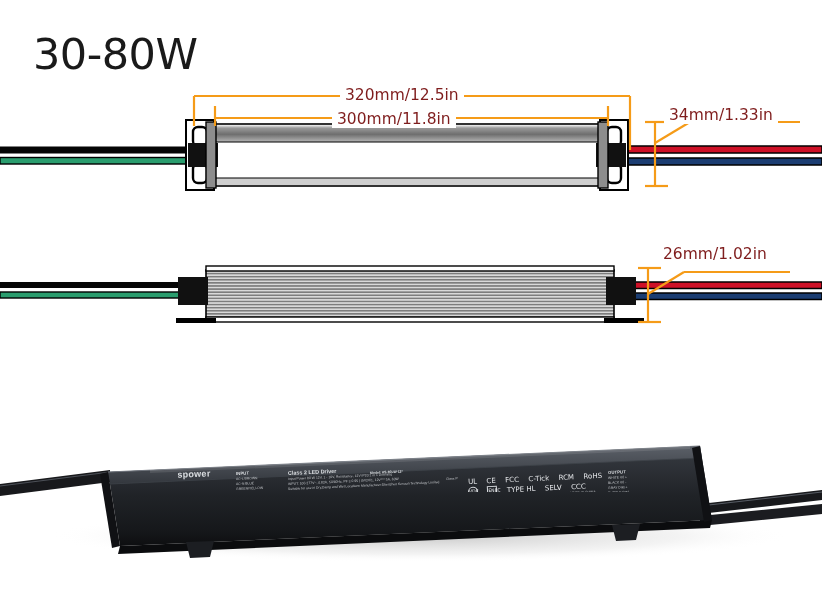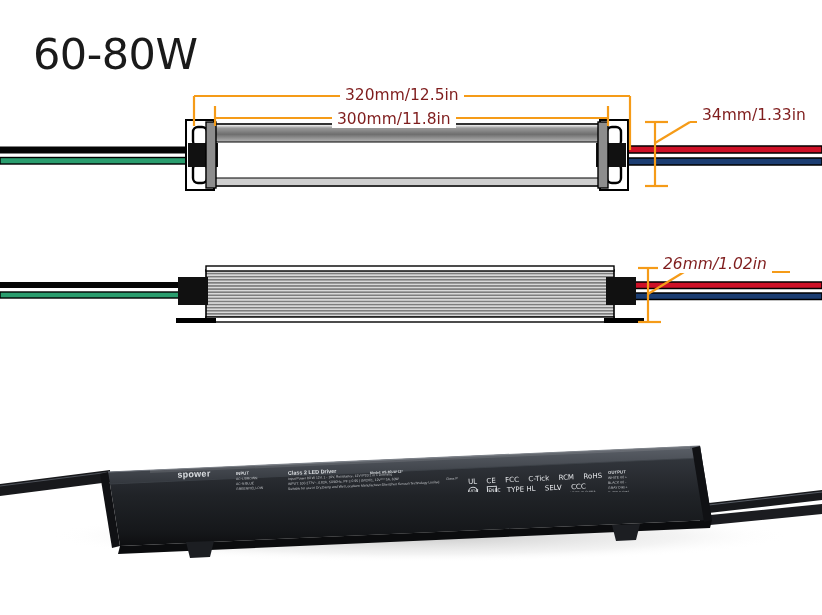--- a/index.html
+++ b/index.html
@@ -31,22 +31,22 @@
     position:absolute;
     font-size:15.5px;
     color:#7f1d1d;
     font-family:"DejaVu Sans", sans-serif;
     white-space:nowrap;
     background:#ffffff;
     padding:0 5px;
   }
   #dim-320{left:340px;top:86px;}
   #dim-300{left:332px;top:110px;}
-  #dim-34{left:664px;top:106px;margin-left:33px;}
-  #dim-26{left:658px;top:255px;font-style:italic;}
+  #dim-34{left:664px;top:106px;}
+  #dim-26{left:658px;top:245px;}
 
   
   .photo-wrap{position:absolute;left:0;top:424px;width:822px;height:191px;}
   .label-strip{
     position:absolute;
     left:178px;top:42px;width:500px;height:26px;
     overflow:hidden;
     pointer-events:none;
   }
   .lbl{
@@ -78,21 +78,21 @@
   .mark.box{
     border:.7px solid #d8dbdf;
     width:8px;height:8px;line-height:7px;text-align:center;font-size:4.5px;
   }
 </style>
 </head>
 <body>
 
 <div class="stage">
 
-  <div class="title">60-80W</div>
+  <div class="title">30-80W</div>
 
   <svg class="layer">
     <defs>
       <linearGradient id="fingrad" x1="0" y1="0" x2="0" y2="1">
         <stop offset="0%" stop-color="#f2f2f2"></stop>
         <stop offset="18%" stop-color="#9a9a9a"></stop>
         <stop offset="55%" stop-color="#6e6e6e"></stop>
         <stop offset="100%" stop-color="#b5b5b5"></stop>
       </linearGradient>
       <pattern id="fins" width="4" height="3.1" patternUnits="userSpaceOnUse">

